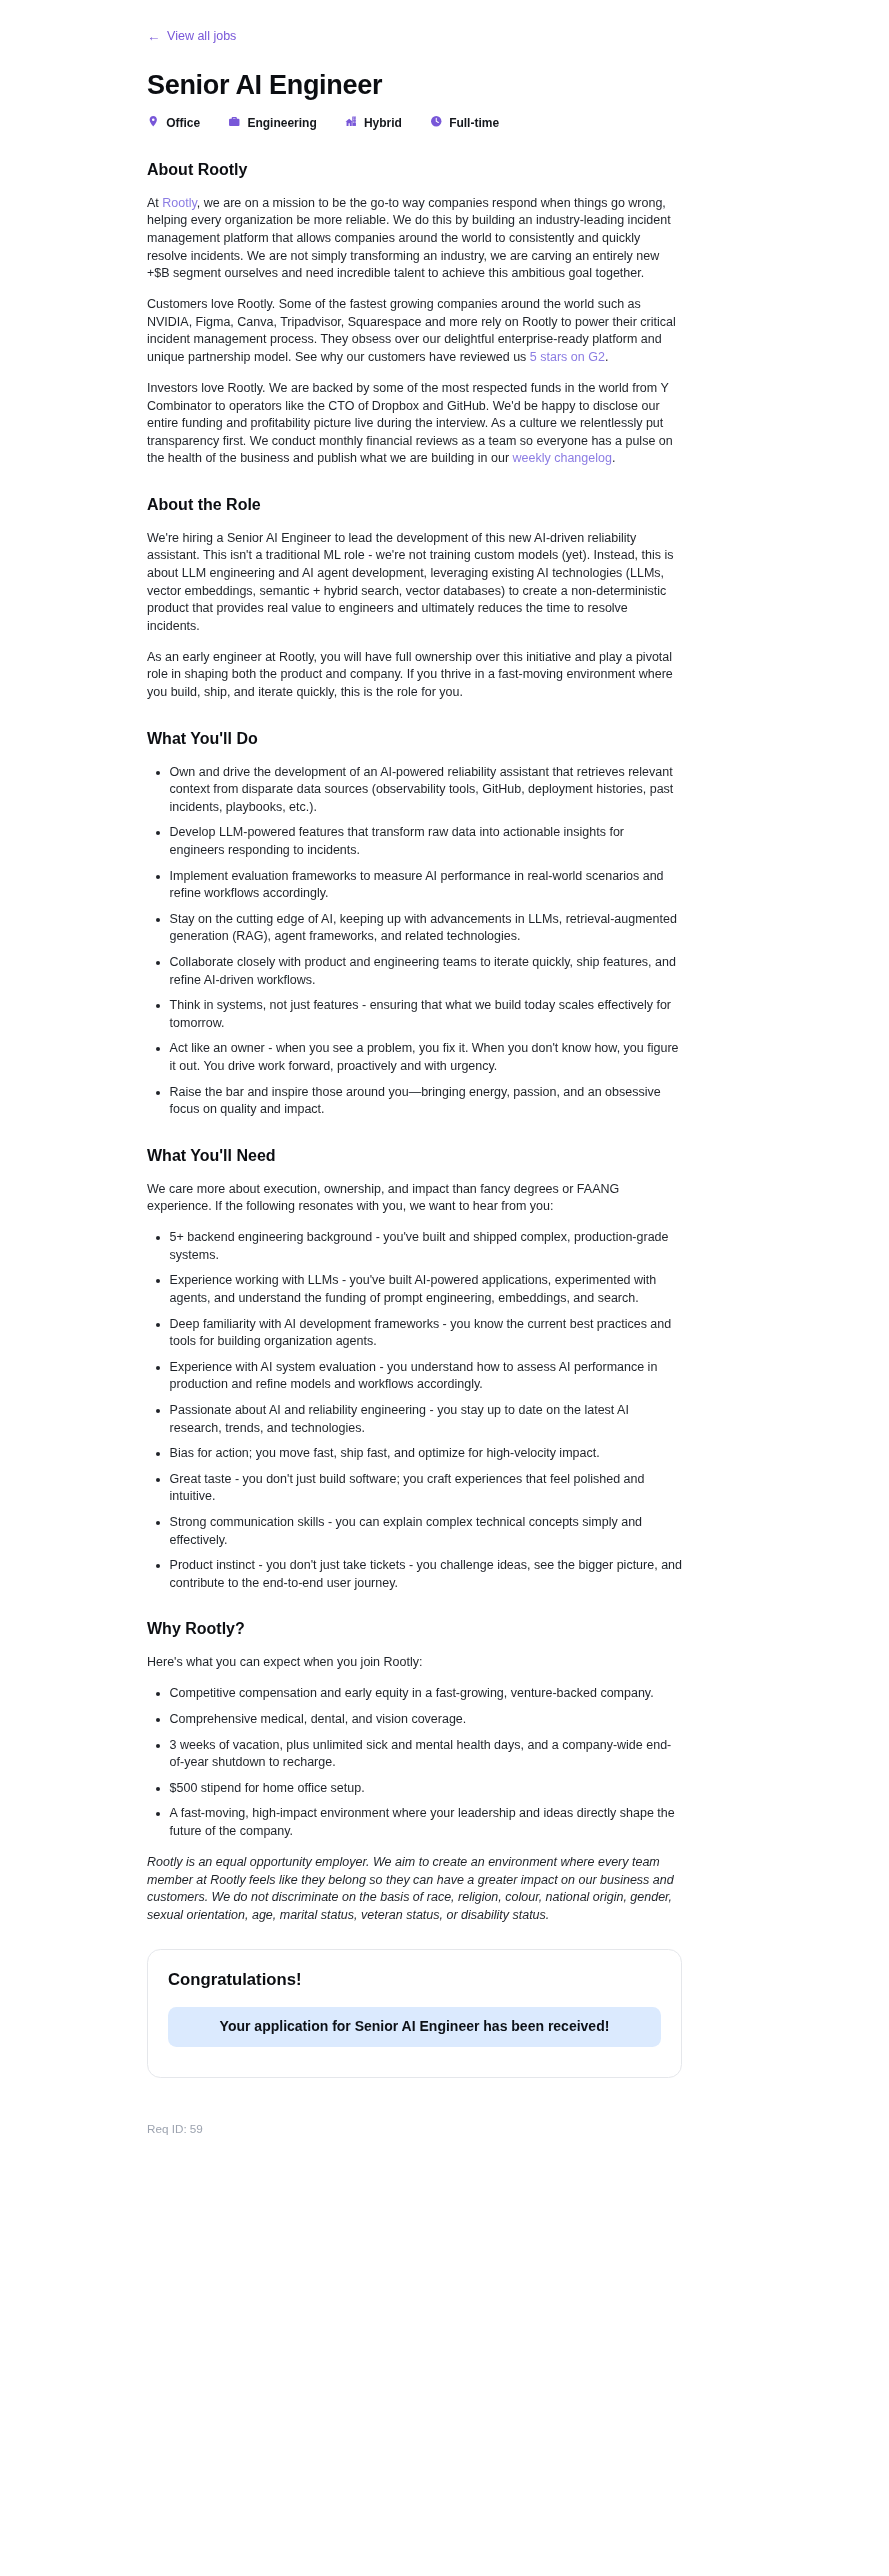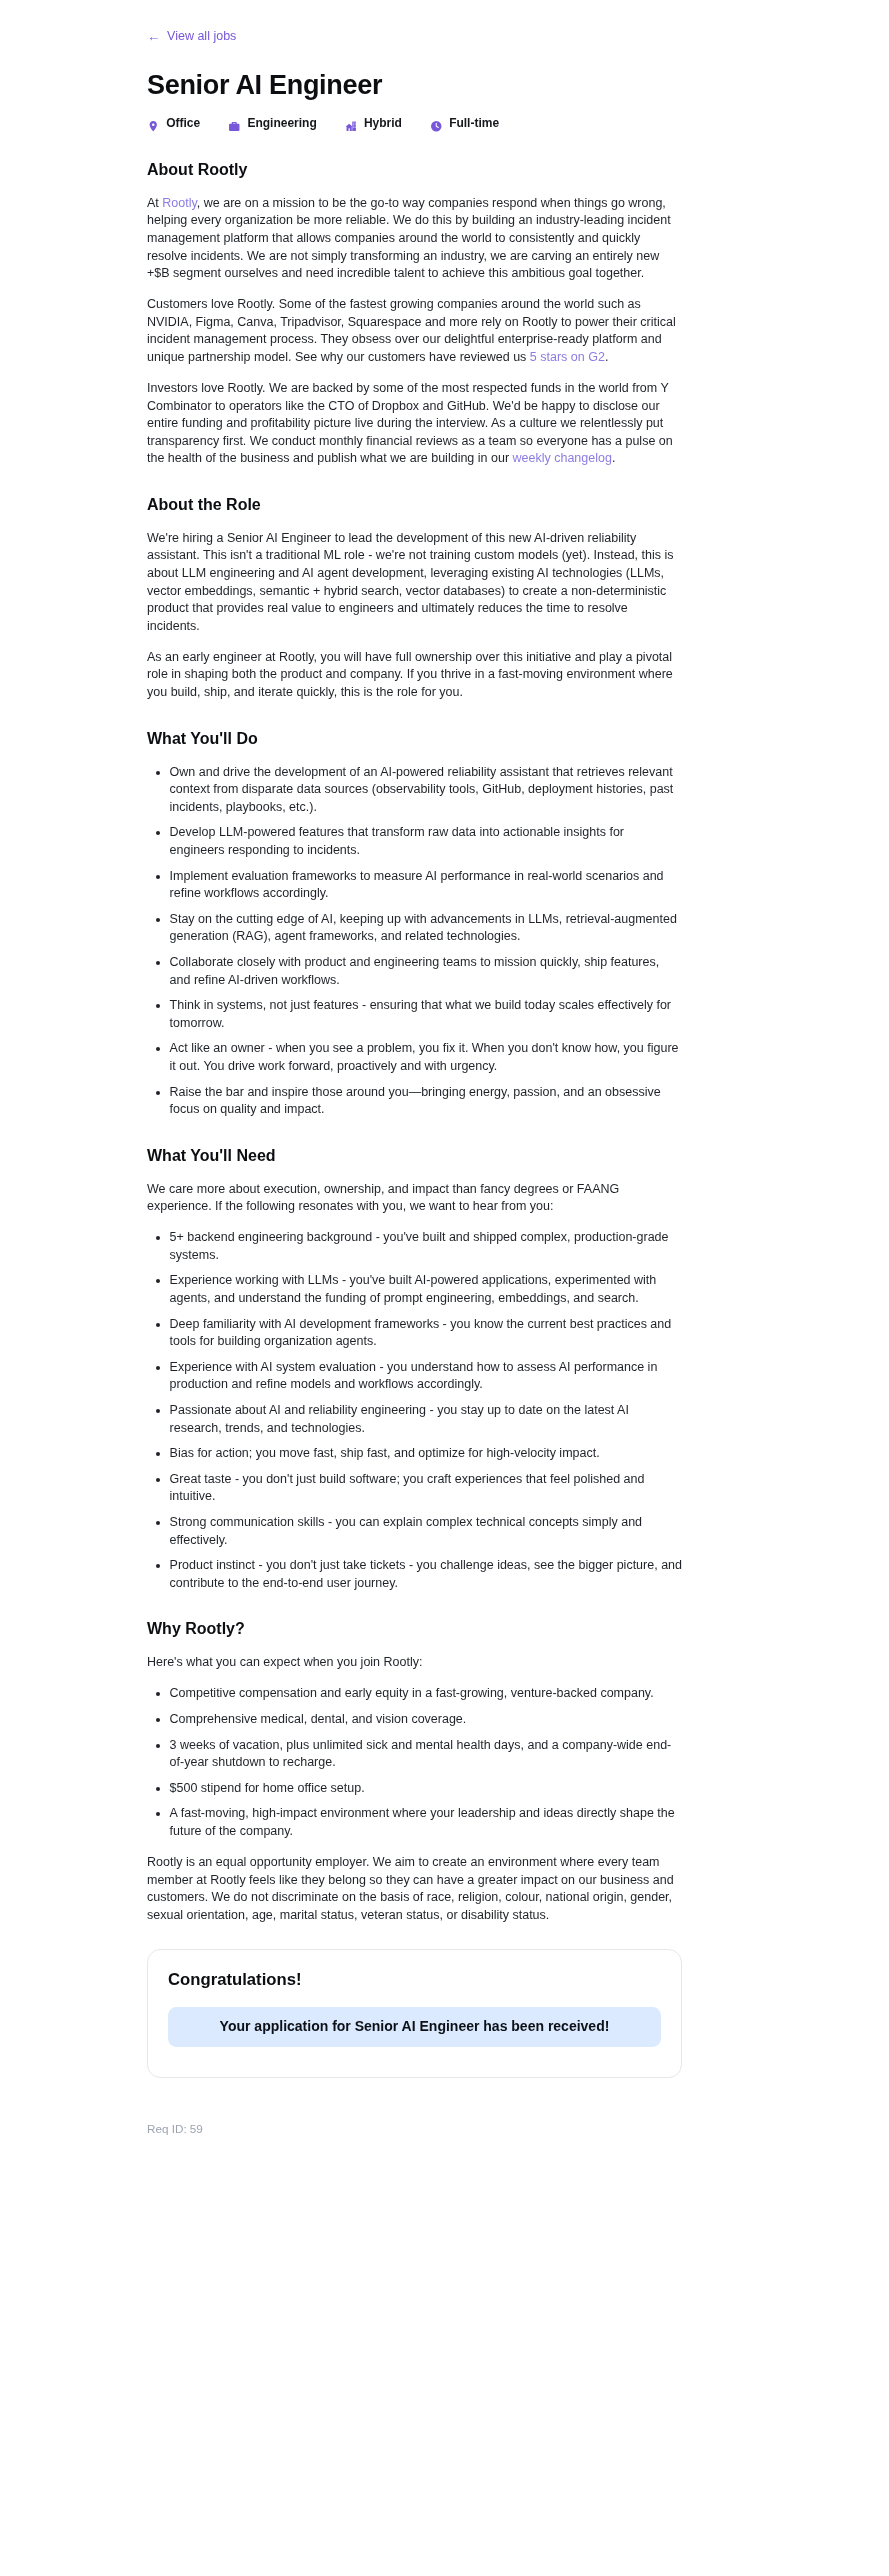--- a/index.html
+++ b/index.html
@@ -22,33 +22,33 @@
   .back-link{
     display:inline-flex;align-items:center;gap:6.7px;
     color:var(--accent);font-size:12.5px;text-decoration:none;line-height:17.6px;
   }
   .back-arrow{font-size:13.4px;line-height:1;}
   h1{
     font-size:27px;font-weight:700;color:var(--head);
     letter-spacing:-0.3px;margin-top:25px;line-height:30px;
   }
   .badges{display:flex;align-items:center;gap:28px;margin-top:15px;}
-  .badge{display:inline-flex;align-items:flex-end;gap:6.7px;}
+  .badge{display:inline-flex;align-items:flex-start;gap:6.7px;}
   .badge svg{display:block;}
   .badge .blabel{font-size:12px;font-weight:600;color:#15181d;line-height:17.6px;}
   h2{
     font-size:16px;font-weight:700;color:var(--head);
     margin:27px 0 15px 0;line-height:20px;
   }
   p.body{font-size:12.5px;line-height:17.6px;margin:0 0 13.4px 0;color:var(--ink);}
   p.body:last-child{margin-bottom:0;}
   .inline-link{color:var(--link);text-decoration:none;}
   ul{margin:13.4px 0;padding-left:22.6px;}
   li{font-size:12.5px;line-height:17.6px;margin:8px 0;color:var(--ink);}
-  .eeo{}
+  .eeo{font-style:italic;}
   .card{
     margin-top:25px;border:0.8px solid var(--border);border-radius:13.4px;
     padding:20px 20px 30px 20px;background:#fff;
   }
   .card-heading{font-size:16.7px;font-weight:600;color:var(--head);line-height:20px;}
   .alert{
     margin-top:16.7px;background:var(--alert-bg);border-radius:8.4px;
     padding:13.4px 10px;text-align:center;
     font-size:14px;font-weight:700;color:#0d1117;line-height:13.4px;
   }
@@ -116,21 +116,21 @@
   <h2>About the Role</h2>
   <p class="body">We're hiring a Senior AI Engineer to lead the development of this new AI-driven reliability assistant. This isn't a traditional ML role - we're not training custom models (yet). Instead, this is about LLM engineering and AI agent development, leveraging existing AI technologies (LLMs, vector embeddings, semantic + hybrid search, vector databases) to create a non-deterministic product that provides real value to engineers and ultimately reduces the time to resolve incidents.</p>
   <p class="body">As an early engineer at Rootly, you will have full ownership over this initiative and play a pivotal role in shaping both the product and company. If you thrive in a fast-moving environment where you build, ship, and iterate quickly, this is the role for you.</p>
 
   <h2>What You'll Do</h2>
   <ul>
     <li>Own and drive the development of an AI-powered reliability assistant that retrieves relevant context from disparate data sources (observability tools, GitHub, deployment histories, past incidents, playbooks, etc.).</li>
     <li>Develop LLM-powered features that transform raw data into actionable insights for engineers responding to incidents.</li>
     <li>Implement evaluation frameworks to measure AI performance in real-world scenarios and refine workflows accordingly.</li>
     <li>Stay on the cutting edge of AI, keeping up with advancements in LLMs, retrieval-augmented generation (RAG), agent frameworks, and related technologies.</li>
-    <li>Collaborate closely with product and engineering teams to mission quickly, ship features, and refine AI-driven workflows.</li>
+    <li>Collaborate closely with product and engineering teams to iterate quickly, ship features, and refine AI-driven workflows.</li>
     <li>Think in systems, not just features - ensuring that what we build today scales effectively for tomorrow.</li>
     <li>Act like an owner - when you see a problem, you fix it. When you don't know how, you figure it out. You drive work forward, proactively and with urgency.</li>
     <li>Raise the bar and inspire those around you—bringing energy, passion, and an obsessive focus on quality and impact.</li>
   </ul>
 
   <h2>What You'll Need</h2>
   <p class="body">We care more about execution, ownership, and impact than fancy degrees or FAANG experience. If the following resonates with you, we want to hear from you:</p>
   <ul>
     <li>5+ backend engineering background - you've built and shipped complex, production-grade systems.</li>
     <li>Experience working with LLMs - you've built AI-powered applications, experimented with agents, and understand the funding of prompt engineering, embeddings, and search.</li>

